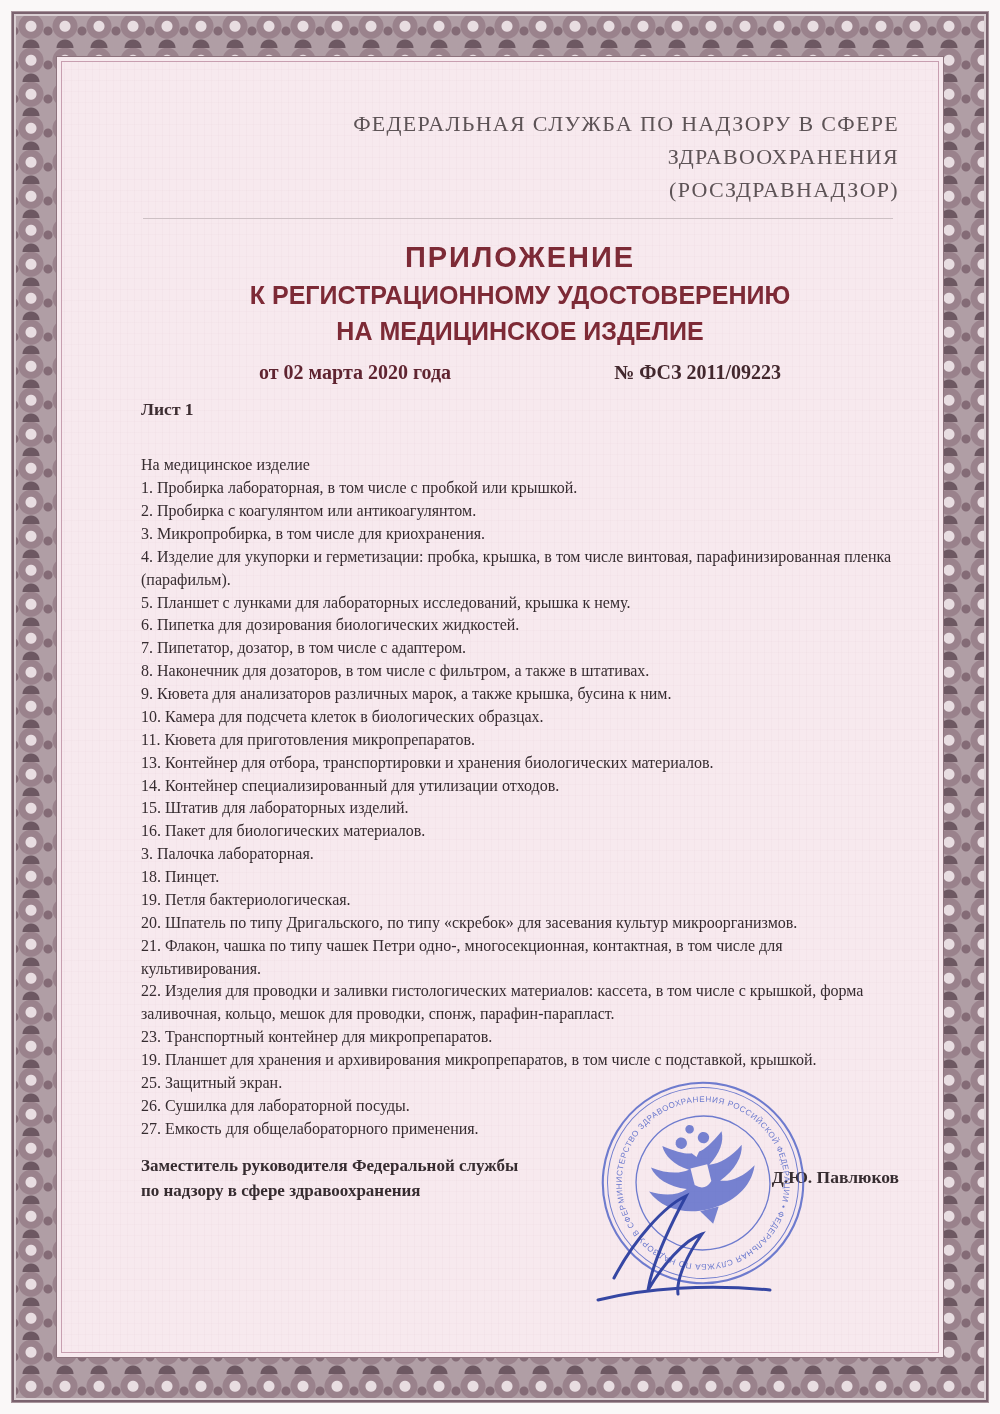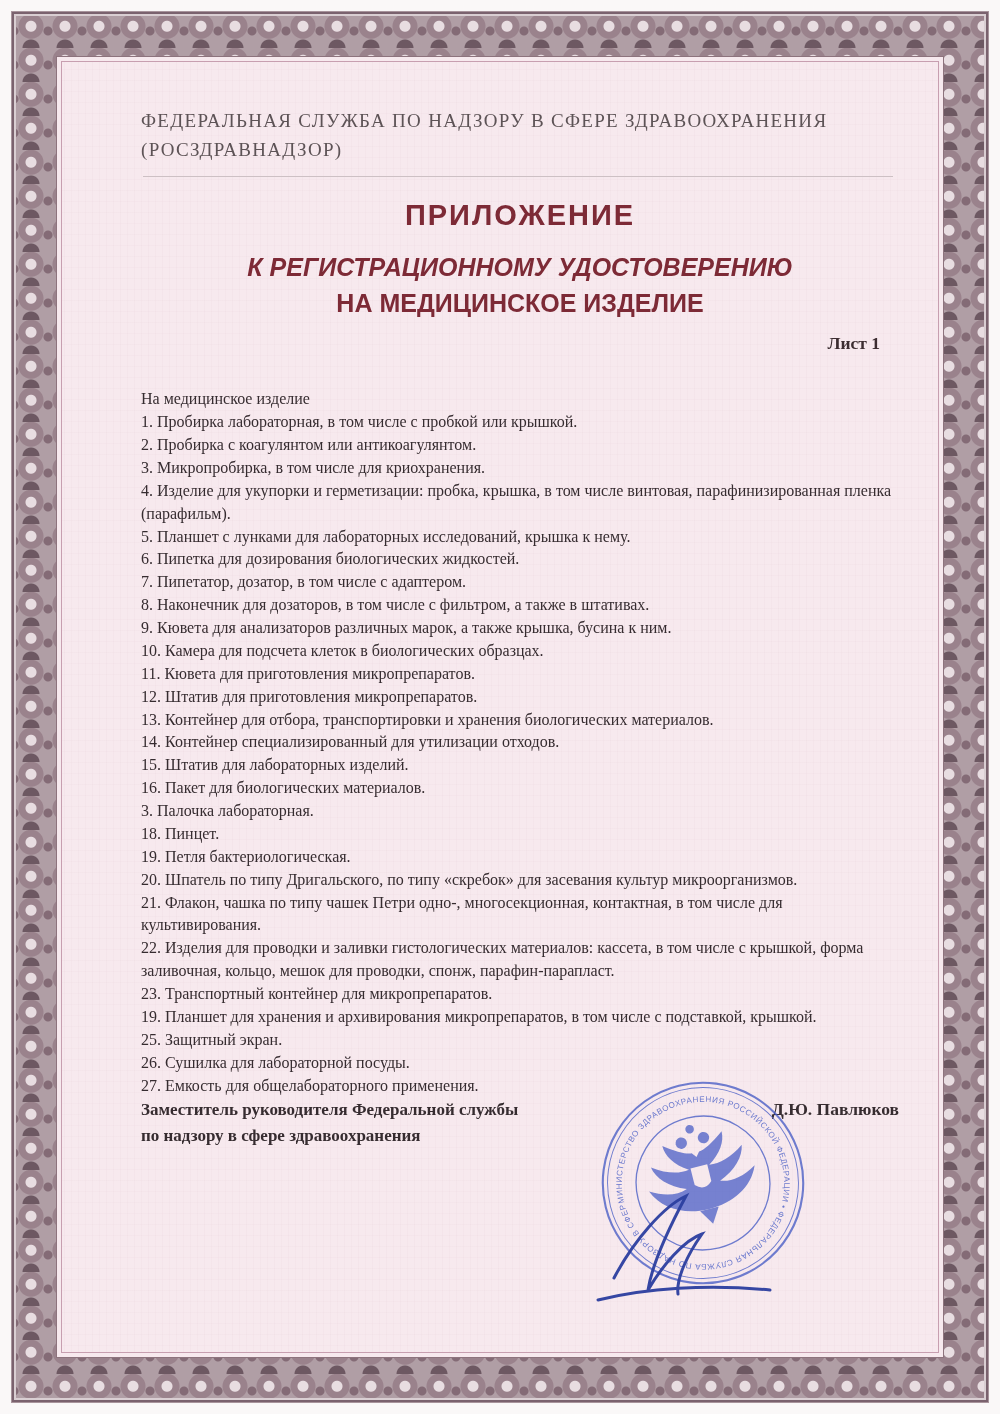--- a/index.html
+++ b/index.html
@@ -24,34 +24,34 @@
   .sheet {
     position:relative; width:100%; height:100%; box-sizing:border-box;
     background-color:#f7e9ee;
     background-image:
       repeating-linear-gradient(90deg, rgba(193,150,166,0.05) 0 1px, rgba(0,0,0,0) 1px 7px),
       repeating-linear-gradient(0deg, rgba(193,150,166,0.045) 0 1px, rgba(0,0,0,0) 1px 11px);
     border:1px solid #8d737d;
     box-shadow: inset 0 0 0 4px #f7e9ee, inset 0 0 0 5px #c79fb0;
     padding:50px 44px 0 84px;
   }
-  .agency { text-align:left; font-size:19px; letter-spacing:1.3px; color:#5d5356; line-height:1.5; }
+  .agency { text-align:right; font-size:22px; letter-spacing:1.3px; color:#5d5356; line-height:1.5; }
   .sep { height:0; border-top:1px solid #cdc0c4; margin:12px 6px 0 2px; }
   .title { text-align:center; font-family:"Liberation Sans", sans-serif; font-weight:700; color:#7d2a36; }
   .title-l1 { font-size:29px; letter-spacing:2px; margin-top:20px; line-height:1.25; }
-  .title-l2 { font-size:25px; margin-top:18px; line-height:1.28;font-style:italic; }
+  .title-l2 { font-size:25px; margin-top:4px; line-height:1.28; }
   .title-l3 { font-size:25px; margin-top:4px; line-height:1.28; }
   .meta-row { display:flex; margin-top:12px; font-weight:700; font-size:20px; line-height:1.3; }
   .doc-date { margin-left:118px; color:#5f2430; }
   .doc-number { margin-left:auto; margin-right:118px; color:#43282e; }
-  .sheet-label { text-align:right; margin-right:19px; margin-top:14px; font-weight:700; font-size:17.5px; color:#3c2d31; }
+  .sheet-label { margin-right:19px; margin-top:14px; font-weight:700; font-size:17.5px; color:#3c2d31; }
   .body-block { margin-top:34px; font-size:16px; line-height:1.43; }
   .subject { font-weight:700; }
   .item { }
-  .sig-row { display:flex; align-items:flex-start; font-weight:700; font-size:17px; }
+  .sig-row { display:flex; align-items:center; margin-top:12px; font-weight:700; font-size:17px; }
   .sig-left { max-width:480px; line-height:1.5; }
   .sig-name { margin-left:auto; font-size:17.5px; white-space:nowrap; }
   .serial {
     text-align:right; margin-top:8px; margin-right:2px;
     font-family:"DejaVu Sans Mono", monospace; font-size:20px;
     letter-spacing:3px; color:#d22f2f;
   }
   .stamp { position:absolute; left:598px; top:1078px; width:210px; height:210px; opacity:.88; transform:rotate(-14deg); }
   .autograph { position:absolute; left:586px; top:1182px; width:195px; height:132px; }
 </style>
@@ -66,20 +66,24 @@
       <div class="agency">(РОСЗДРАВНАДЗОР)</div>
 
       <div class="sep"></div>
 
       <div class="title">
         <div class="title-l1">ПРИЛОЖЕНИЕ</div>
         <div class="title-l2">К РЕГИСТРАЦИОННОМУ УДОСТОВЕРЕНИЮ</div>
         <div class="title-l3">НА МЕДИЦИНСКОЕ ИЗДЕЛИЕ</div>
       </div>
 
+      <div class="meta-row">
+        <span class="doc-date">от  02 марта 2020 года</span>
+        <span class="doc-number">№  ФСЗ 2011/09223</span>
+      </div>
 
       <div class="sheet-label">Лист  1</div>
 
       <div class="body-block">
         <div class="intro">На медицинское изделие</div>
         <div class="items">
 
             <div class="item">1. Пробирка лабораторная, в том числе с пробкой или крышкой.</div>
 
             <div class="item">2. Пробирка с коагулянтом или антикоагулянтом.</div>
@@ -95,21 +99,20 @@
             <div class="item">7. Пипетатор, дозатор, в том числе с адаптером.</div>
 
             <div class="item">8. Наконечник для дозаторов, в том числе с фильтром, а также в штативах.</div>
 
             <div class="item">9. Кювета для анализаторов различных марок, а также крышка, бусина к ним.</div>
 
             <div class="item">10. Камера для подсчета клеток в биологических образцах.</div>
 
             <div class="item">11. Кювета для приготовления микропрепаратов.</div>
 
-            <div class="item">12. Штатив для приготовления микропрепаратов.</div>
 
             <div class="item">13. Контейнер для отбора, транспортировки и хранения биологических материалов.</div>
 
             <div class="item">14. Контейнер специализированный для утилизации отходов.</div>
 
             <div class="item">15. Штатив для лабораторных изделий.</div>
 
             <div class="item">16. Пакет для биологических материалов.</div>
 
             <div class="item">3. Палочка лабораторная.</div>

